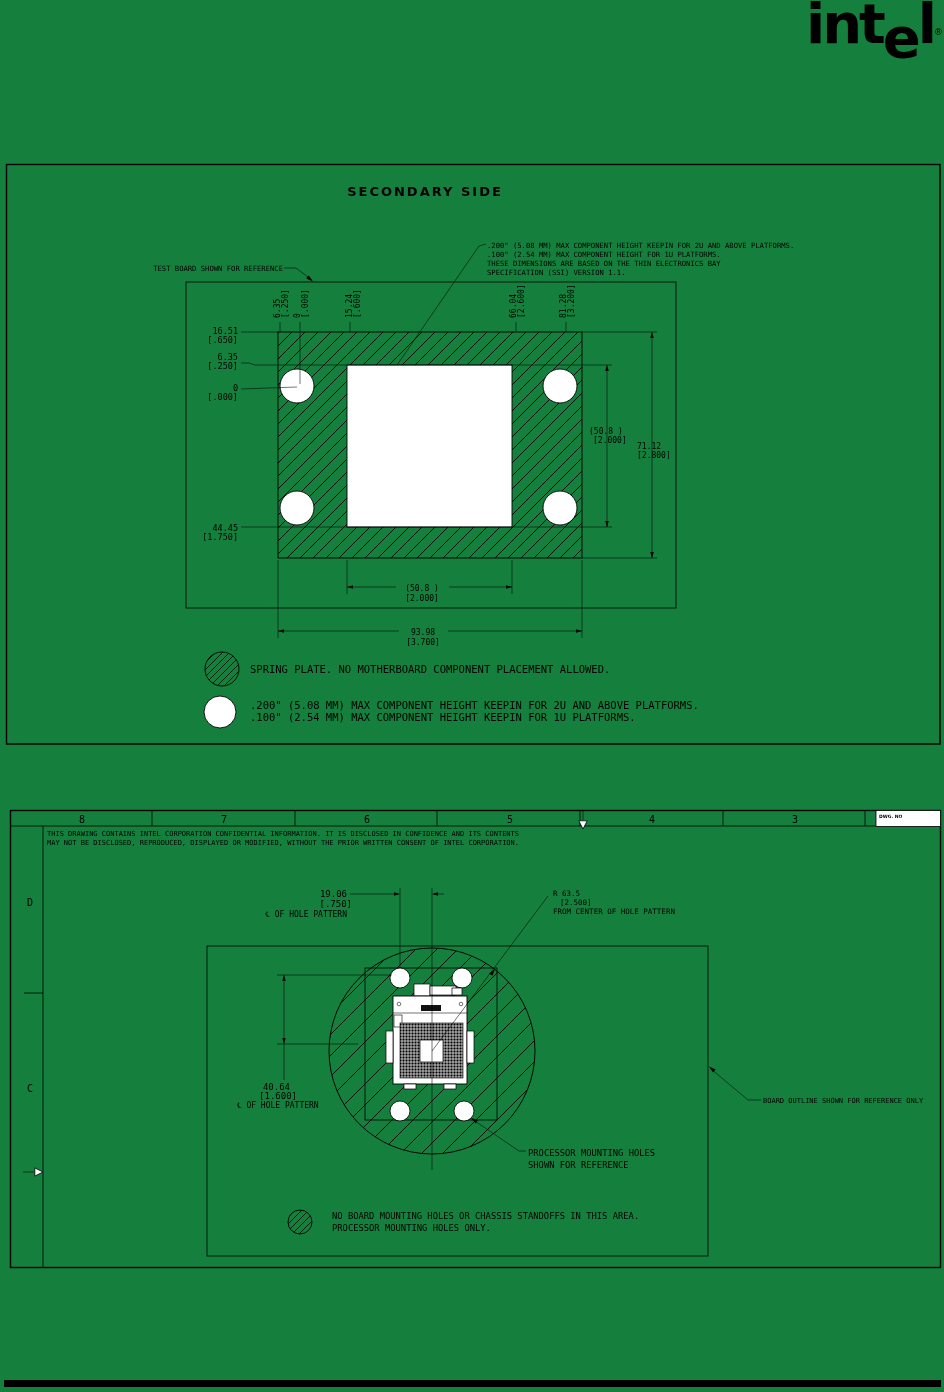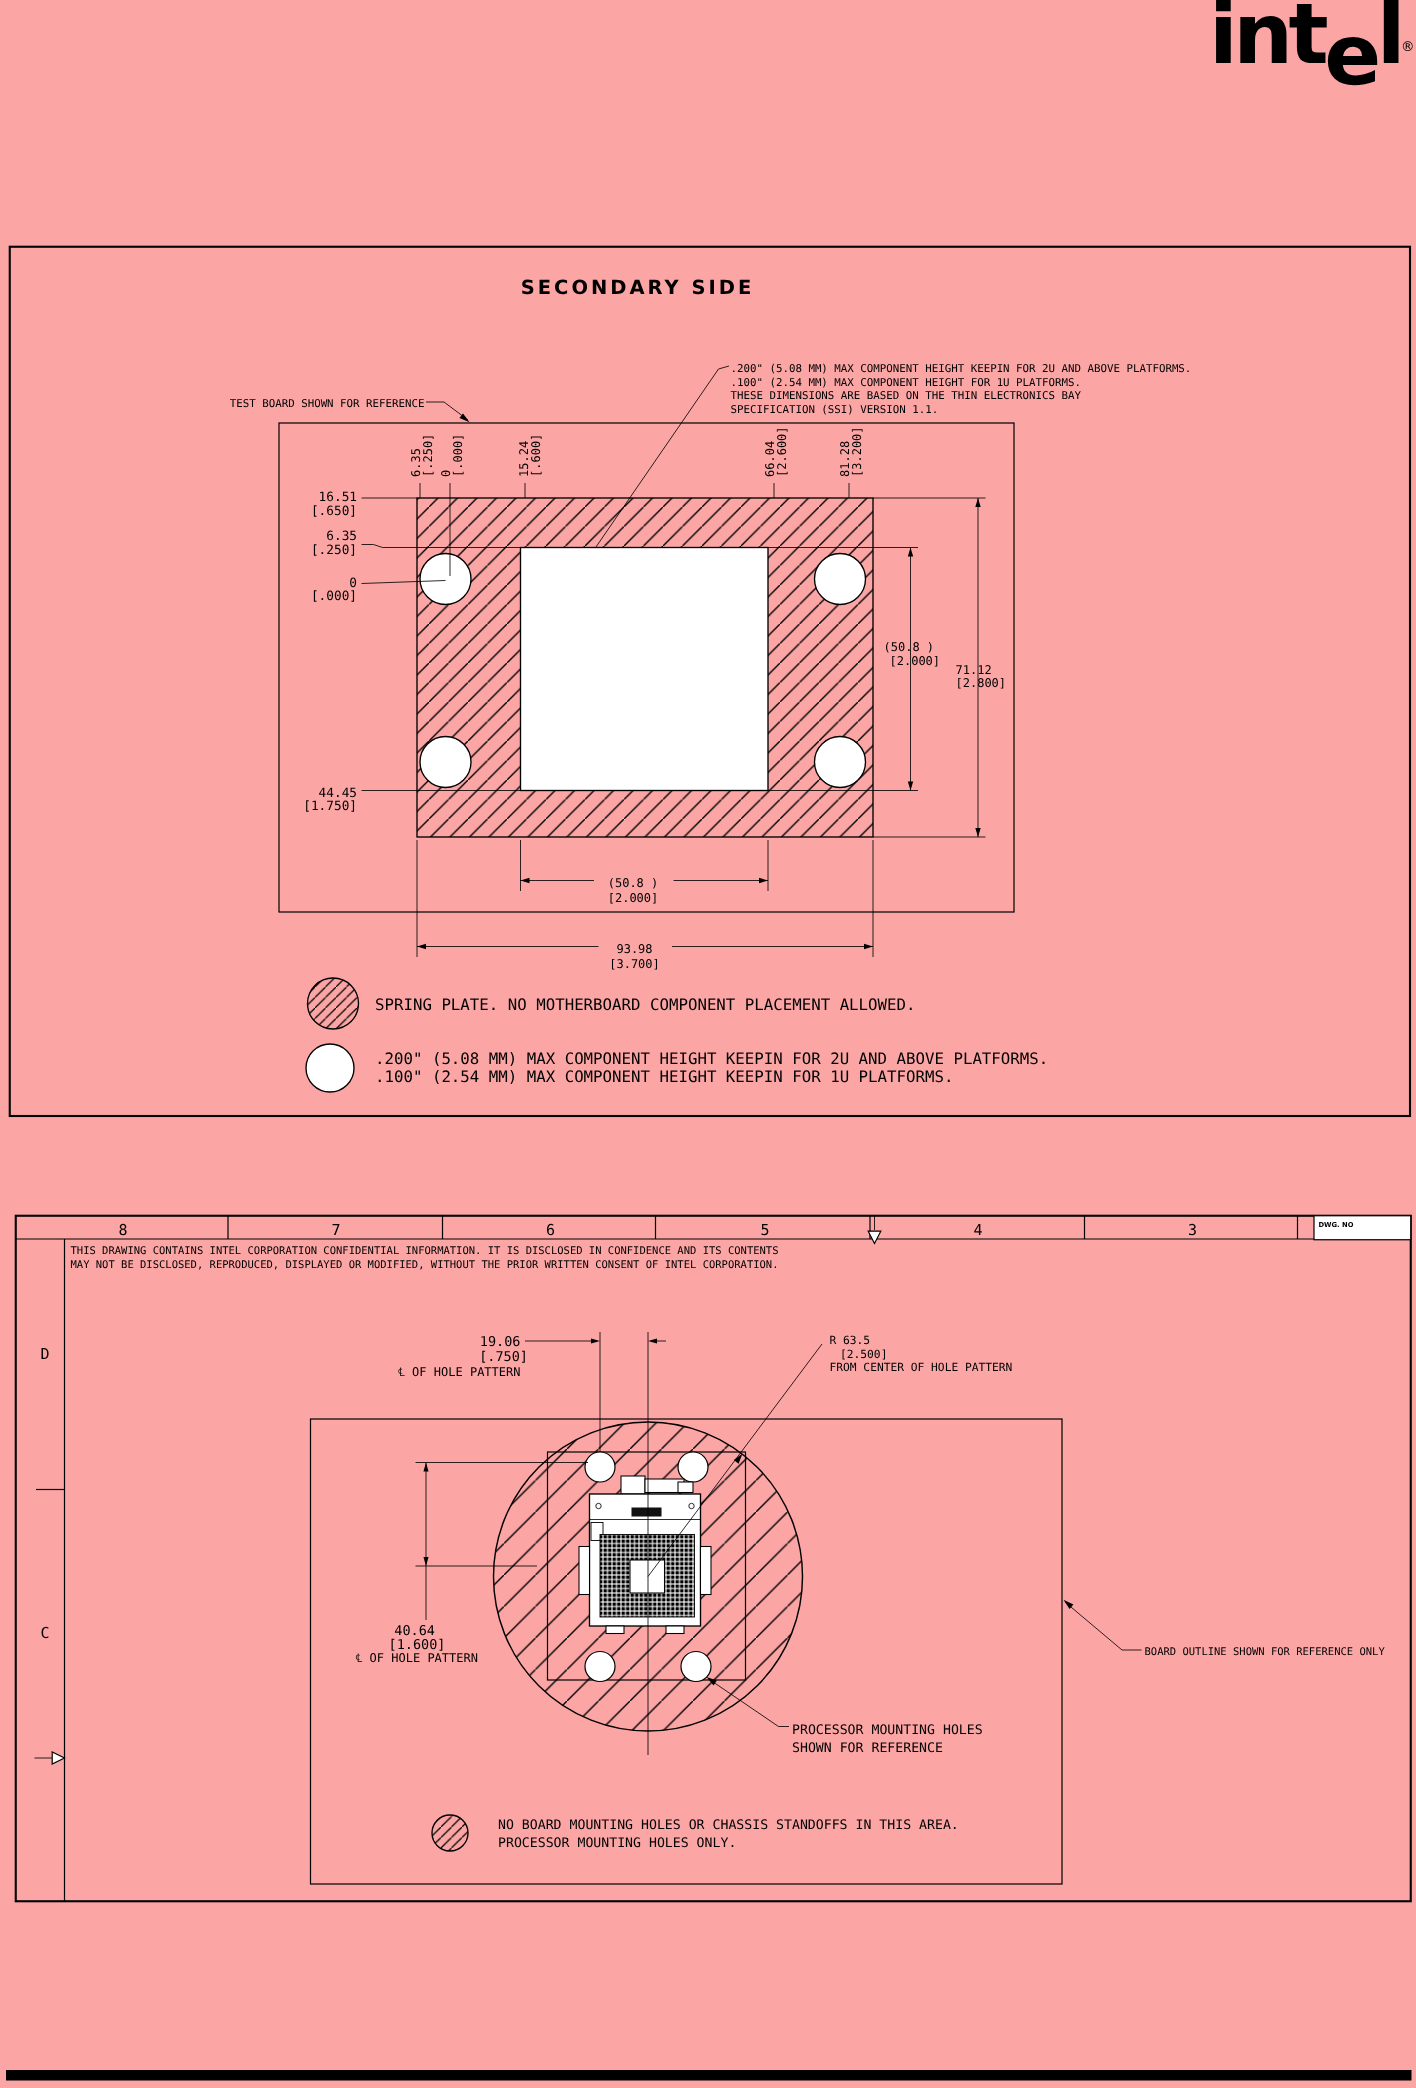--- a/index.html
+++ b/index.html
@@ -1,16 +1,16 @@
 <!DOCTYPE html>
 <html><head>
 <meta charset="utf-8">
 <style>
   html,body{margin:0;padding:0;background:#fff;}
-  .page{position:relative;width:944px;height:1392px;background:#fca5a5;overflow:hidden;
+  .page{position:relative;width:944px;height:1392px;background:#15803d;overflow:hidden;
         font-family:"DejaVu Sans Mono",monospace;}
   .logo{position:absolute;left:806px;top:-6px;width:135px;height:66px;color:#000;
         font-family:"DejaVu Sans",sans-serif;font-weight:bold;font-size:56px;
         letter-spacing:-3px;line-height:60px;}
   .logo .e{position:relative;top:14px;}
   .logo .reg{position:absolute;right:-2px;bottom:-2px;font-size:9px;letter-spacing:0;font-weight:normal;}
   .rule{position:absolute;left:4px;top:1380px;width:937px;height:7px;background:#000;}
   svg{position:absolute;left:0;top:0;}
   svg .ln{stroke:#000;fill:none;stroke-width:0.8;}
   svg .thin{stroke:#000;fill:none;stroke-width:0.55;}

